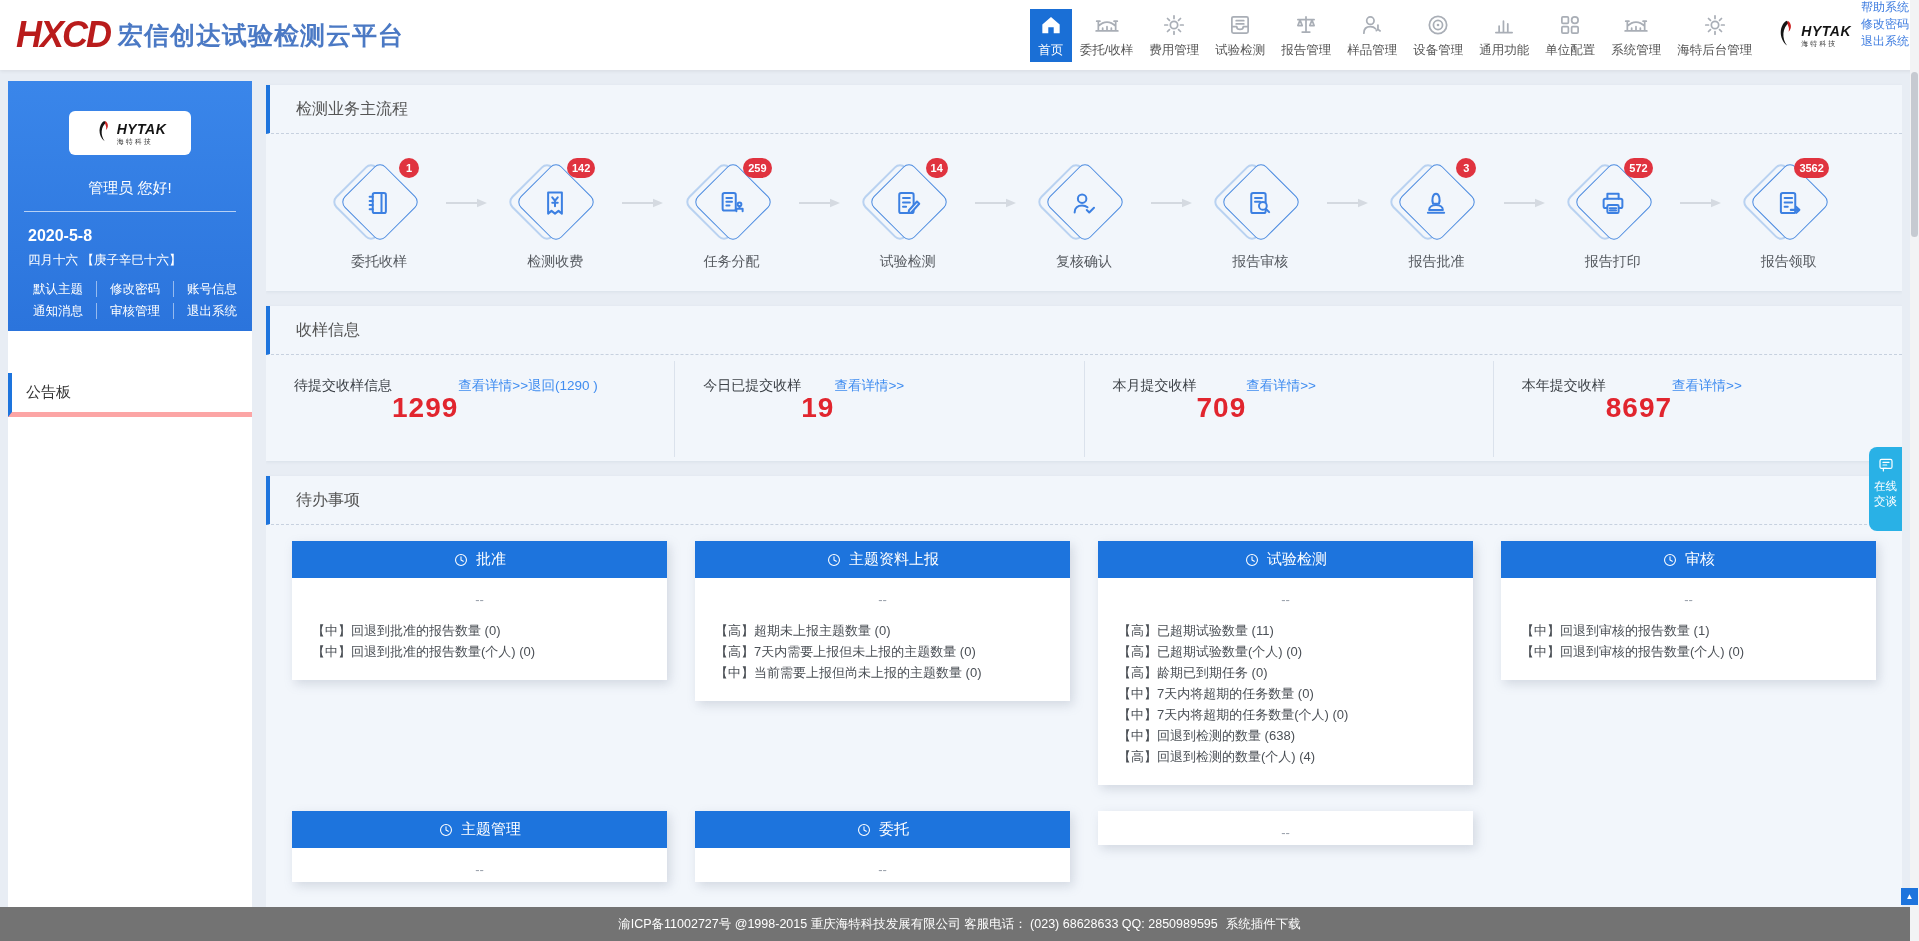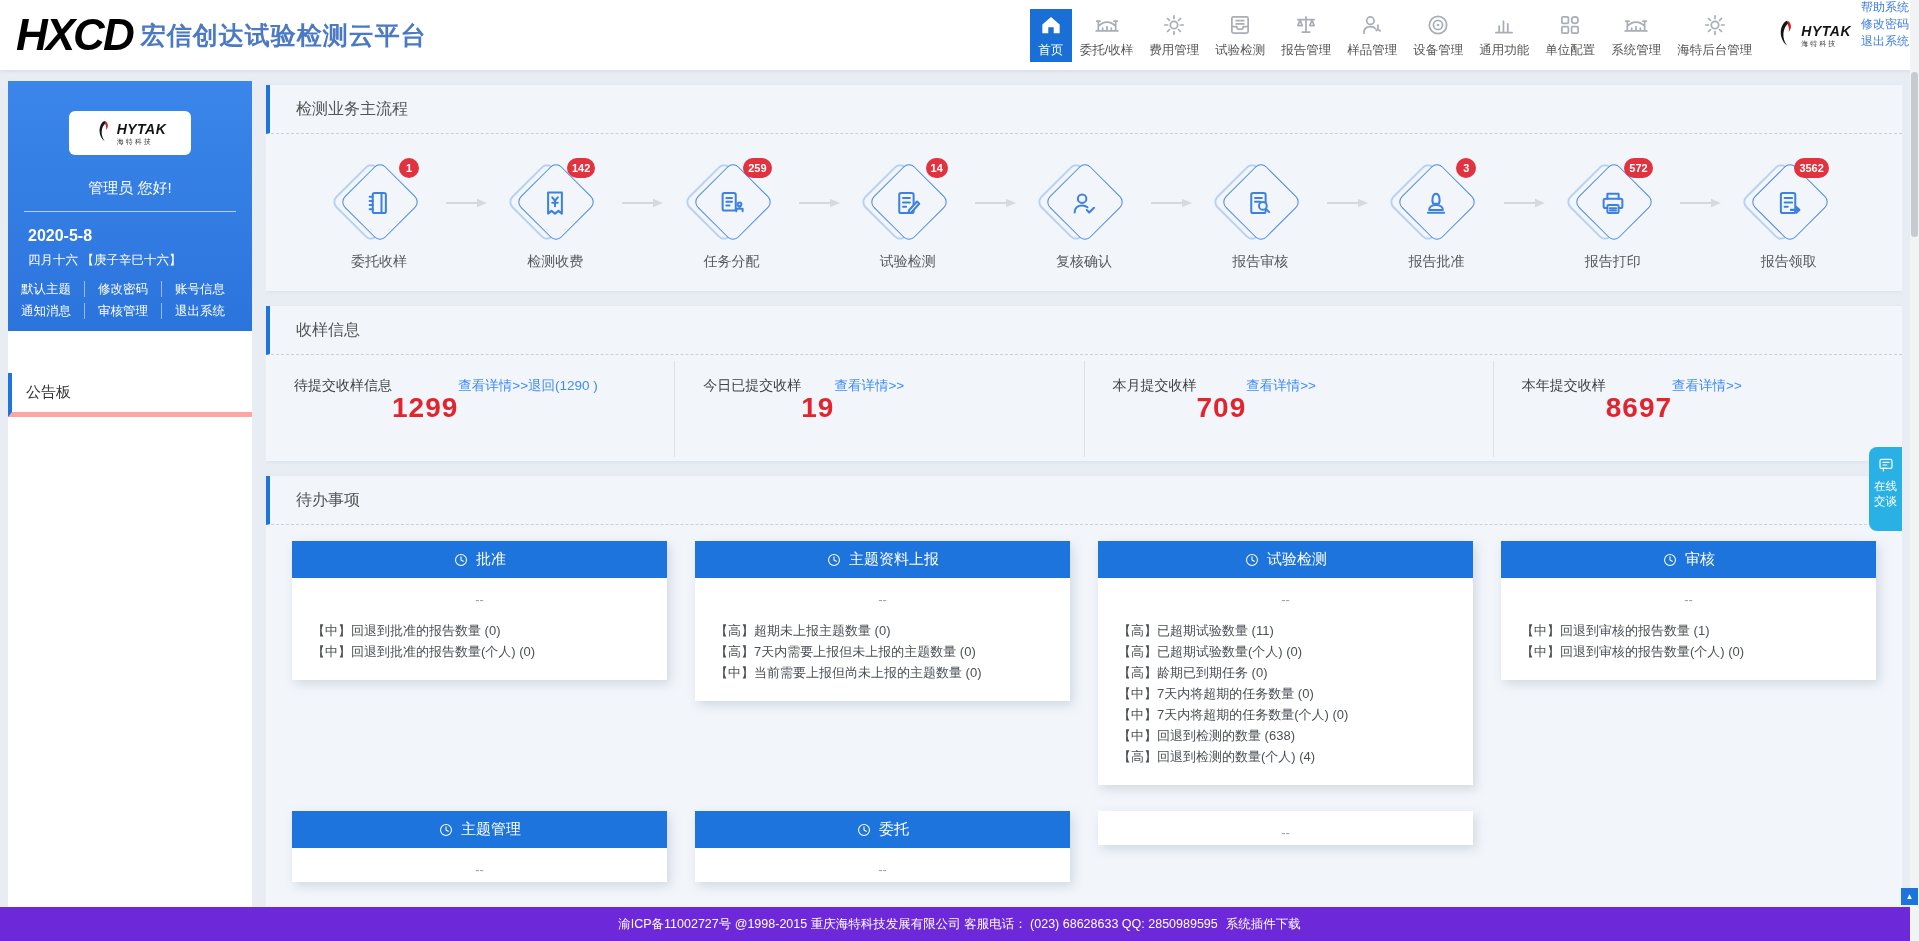--- a/index.html
+++ b/index.html
@@ -3,21 +3,21 @@
 <meta charset="utf-8">
 <style>
   * { margin:0; padding:0; box-sizing:border-box; }
   html,body { width:1919px; height:941px; overflow:hidden; }
   body { font-family:"Liberation Sans","DejaVu Sans",sans-serif; background:#e8edf4; position:relative; }
 
   
   .header { position:absolute; left:0; top:0; width:1919px; height:70px; background:#fff;
             display:flex; align-items:stretch; box-shadow:0 1px 4px rgba(0,0,0,.08); z-index:30; }
   .logo-wrap { display:flex; align-items:center; gap:8px; padding-left:16px; flex:1; }
-  .logo-mark { font-size:44px; font-weight:bold; font-style:italic; color:#000000; letter-spacing:-2px; }
+  .logo-mark { font-size:36px; font-weight:bold; font-style:italic; color:#b91c1c; letter-spacing:-2px; }
   .app-title { font-size:25px; font-weight:bold; color:#4b79c4; letter-spacing:1px; }
   .nav { display:flex; align-items:stretch; }
   .nav-item { display:flex; flex-direction:column; align-items:center; justify-content:center; gap:4px;
               padding:0 8px; margin:9px 0 8px; cursor:pointer; }
   .nav-icon { width:26px; height:26px; color:#a9aeb6; display:block; }
   .nav-icon svg { width:100%; height:100%; display:block; }
   .nav-label { font-size:12.5px; color:#555; white-space:nowrap; }
   .nav-item.active { background:#1a6fd6; }
   .nav-item.active .nav-icon, .nav-item.active .nav-label { color:#fff; }
   .brand { display:flex; align-items:center; gap:5px; padding:0 8px 0 14px; }
@@ -31,21 +31,21 @@
   .sidebar { position:absolute; left:8px; top:81px; width:244px; height:826px; background:#fff; z-index:10; }
   .side-blue { height:250px; background:linear-gradient(180deg,#3a86ea,#2b74dc); padding-top:30px; color:#fff; }
   .side-logo-card { width:122px; height:44px; background:#fff; border-radius:6px; margin:0 auto;
                     display:flex; align-items:center; justify-content:center; gap:5px; }
   .side-logo-card svg { width:18px; height:26px; }
   .greeting { text-align:center; font-size:15px; margin-top:24px; }
   .side-divider { border-top:1px solid rgba(255,255,255,.65); margin:13px 16px 0; }
   .side-date { font-size:16px; font-weight:bold; margin:15px 0 0 20px; }
   .side-lunar { font-size:12.5px; margin:7px 0 0 20px; }
   .ql-rows { margin-top:12px; }
-  .ql-row { display:flex; justify-content:flex-start; margin-bottom:6px; }
+  .ql-row { display:flex; justify-content:flex-start; padding-left:12px; margin-bottom:6px; }
   .ql-item { font-size:12.5px; color:#fff; padding:0 13px; border-right:1px solid rgba(255,255,255,.5);
              cursor:pointer; line-height:16px; }
   .ql-item:last-child { border-right:none; }
   .board-head { margin-top:42px; padding:10px 0 10px 14px; border-left:4px solid #1d74dd;
                 border-bottom:5px solid #fca5a5; font-size:15px; color:#333; }
   .collapse-toggle { position:absolute; left:232px; top:536px; font-size:12px; color:#3f8cf0;
                      cursor:pointer; font-weight:bold; letter-spacing:-1px; }
 
   
   .main { position:absolute; left:266px; top:70px; width:1636px; height:837px; overflow:hidden; }
@@ -85,21 +85,21 @@
   .card { background:#fff; box-shadow:3px 4px 10px rgba(130,140,160,.28); }
   .card-head { height:37px; background:#1d74dd; color:#fff; display:flex; align-items:center;
                justify-content:center; gap:7px; font-size:15px; cursor:pointer; }
   .head-icon { width:16px; height:16px; display:block; }
   .head-icon svg { width:100%; height:100%; display:block; }
   .card-dash { text-align:center; color:#98a0aa; padding:14px 0 5px; font-size:13px; }
   .card-items { list-style:none; padding:8px 20px 18px; }
   .card-items li { font-size:13px; color:#4a4f55; line-height:21px; }
 
   
-  .footer { position:absolute; left:0; bottom:0; width:1919px; height:34px; background:#6d28d9; z-index:40;
+  .footer { position:absolute; left:0; bottom:0; width:1919px; height:34px; background:#737373; z-index:40;
             display:flex; align-items:center; justify-content:center; gap:8px; }
   .footer span { color:#fff; font-size:12.5px; }
   .footer .footer-link { cursor:pointer; }
 
   
   .chat-btn { position:absolute; right:17px; top:447px; width:33px; height:84px; background:#29b1e6;
               border-radius:8px 0 0 8px; z-index:35; cursor:pointer; display:flex; flex-direction:column;
               align-items:center; padding-top:9px; }
   .chat-btn .chat-icon { width:18px; height:18px; color:#fff; margin-bottom:5px; }
   .chat-btn .chat-icon svg { width:100%; height:100%; display:block; }

